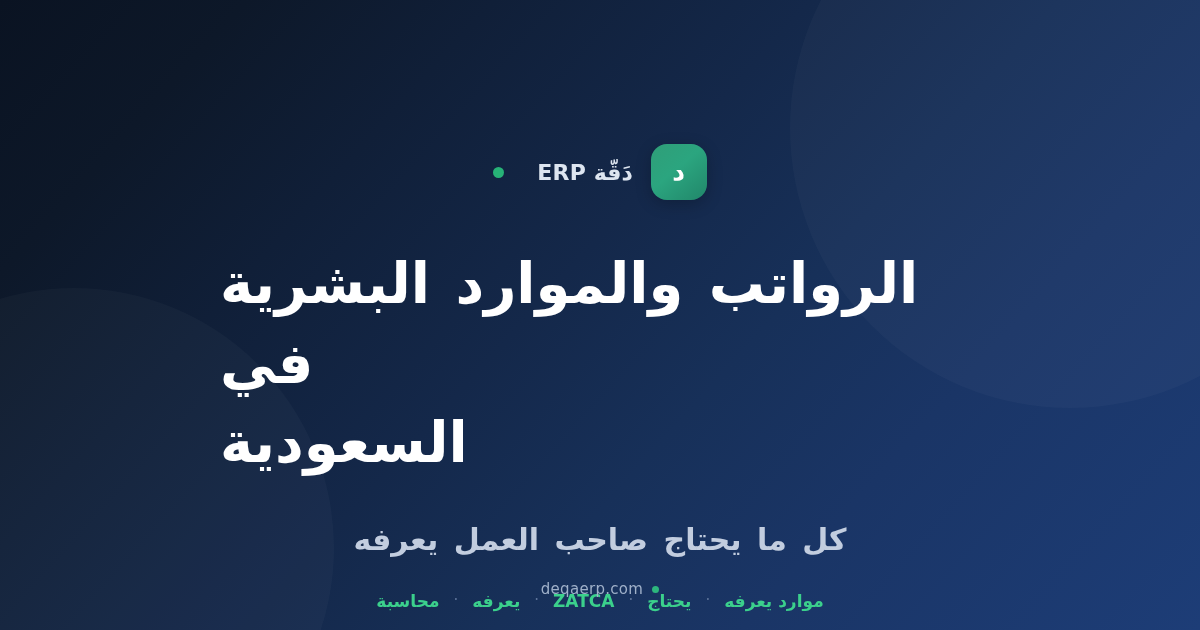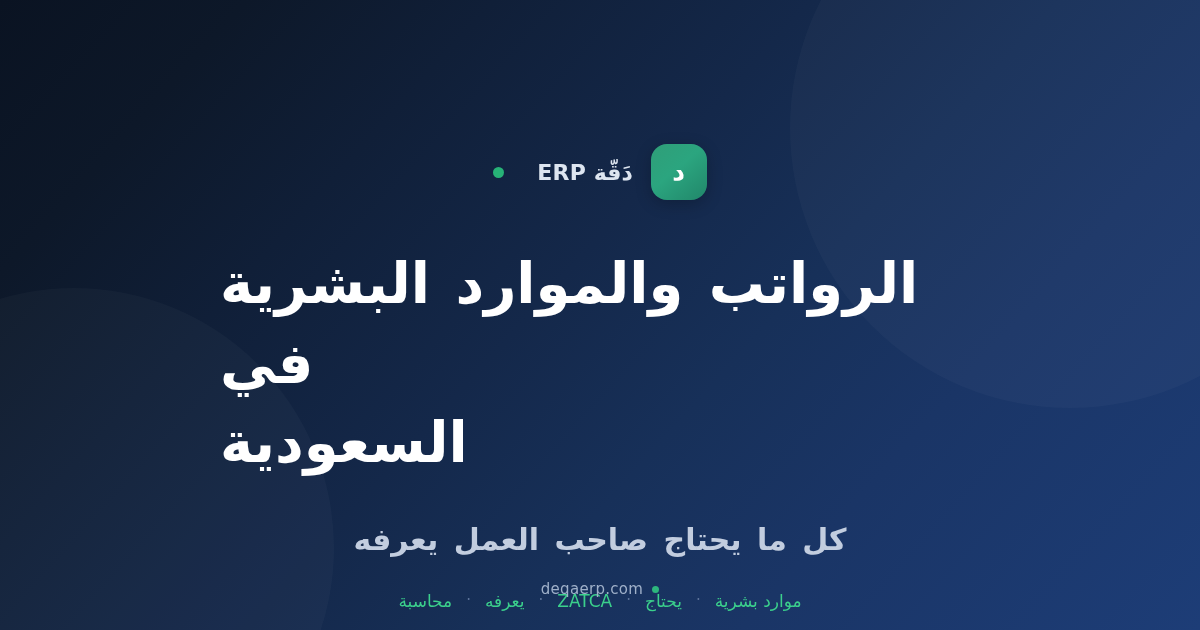--- a/index.html
+++ b/index.html
@@ -173,21 +173,21 @@
     flex-direction: row;
     align-items: center;
     justify-content: center;
     gap: 14px;
     margin-top: 30px;
   }
 
   .tag {
     color: #3bd08c;
     font-size: 17px;
-    font-weight: normal;
+    font-weight: bold;
     white-space: nowrap;
   }
 
   .tag-sep {
     color: #5d7399;
     font-size: 15px;
     line-height: 1;
     user-select: none;
   }
 
@@ -241,21 +241,21 @@
 
     <h1 class="headline">
       <span>الرواتب والموارد البشرية في</span>
       <br>
       <span>السعودية</span>
     </h1>
 
     <p class="subtitle">كل ما يحتاج صاحب العمل يعرفه</p>
 
     <div class="tags">
-      <span class="tag">موارد بشرية</span>
+      <span class="tag">موارد يعرفه</span>
       <span class="tag-sep">·</span>
       <span class="tag">يحتاج</span>
       <span class="tag-sep">·</span>
       <span class="tag">ZATCA</span>
       <span class="tag-sep">·</span>
       <span class="tag">يعرفه</span>
       <span class="tag-sep">·</span>
       <span class="tag">محاسبة</span>
     </div>
 

